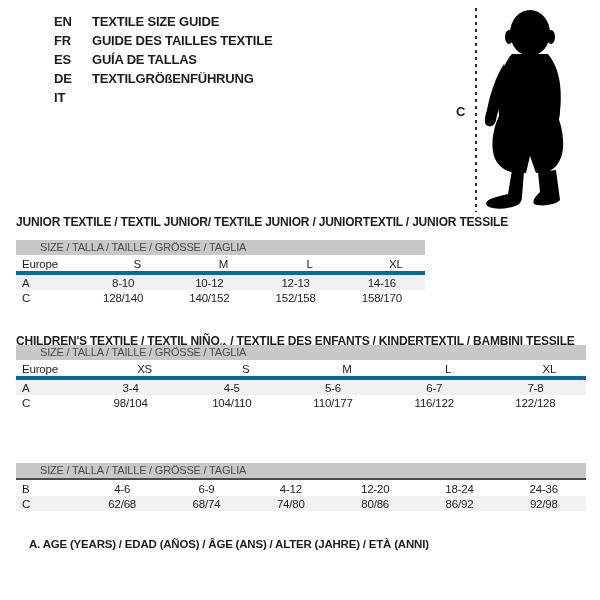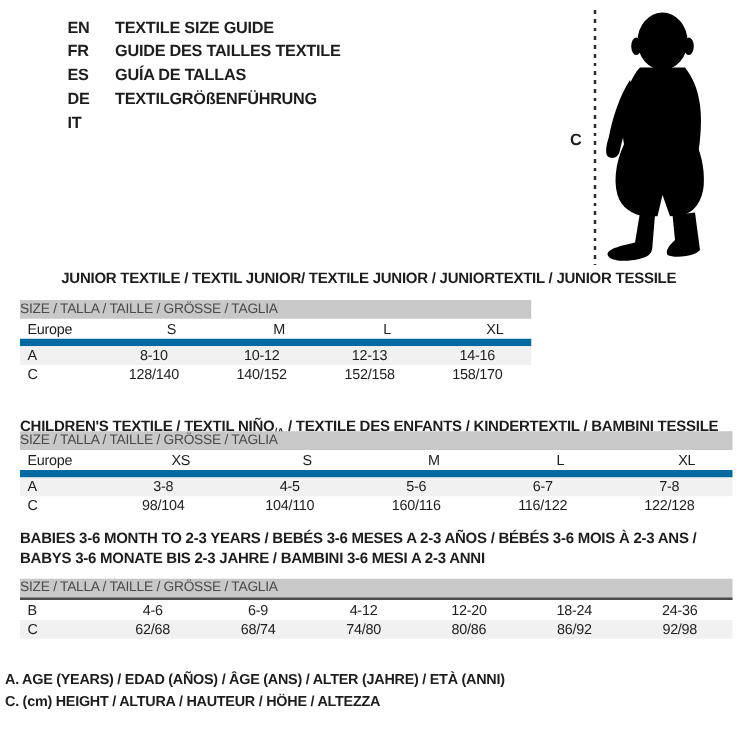--- a/index.html
+++ b/index.html
@@ -18,34 +18,34 @@
   .dash-line{
     position:absolute;left:19px;top:4px;width:2px;height:204px;
     background:repeating-linear-gradient(#2b2b2b 0 3px,transparent 3px 7px);
   }
   .baby-svg{position:absolute;left:26px;top:0;}
   
   .table-title{position:absolute;font-weight:bold;font-size:12px;white-space:nowrap;}
   .size-table{position:absolute;}
   .size-bar{
     background:#c8c8c8;color:#4a4a4a;height:15px;line-height:15px;
-    padding-left:0;font-size:11px;margin-bottom:1px;
+    padding-left:24px;font-size:11px;margin-bottom:1px;
   }
   .size-bar.with-divider{border-bottom:2px solid #4a4a4a;}
   .trow{display:flex;height:15px;align-items:center;font-size:11.5px;}
-  .trow.thead-row{height:15px;border-bottom:6px solid #0369a1;gap:28px;}
+  .trow.thead-row{height:15px;border-bottom:4px solid #0369a1;gap:28px;}
   .trow.alt{background:#f1f1f1;}
   .tlabel{width:58px;padding-left:6px;}
   .tcell{flex:1;text-align:center;}
   sub.tsub{font-size:8px;vertical-align:sub;}
   
-  #footnotes{position:absolute;left:4px;top:536px;}
+  #footnotes{position:absolute;left:29px;top:536px;}
   .footnote{font-weight:bold;font-size:11.5px;line-height:17.5px;white-space:nowrap;}
   
-  #t1-title{left:16px;top:215px;margin-left:33px;}
+  #t1-title{left:16px;top:215px;}
   #t1{left:16px;top:240px;width:409px;}
   #t2-title{left:16px;top:318px;margin-top:16px;}
   #t2{left:16px;top:345px;width:570px;}
   #t3-title{left:16px;top:422px;line-height:16px;}
   #t3{left:16px;top:463px;width:570px;}
 </style>
 </head>
 <body>
 
 <div id="stage">
@@ -129,40 +129,36 @@
     <div class="trow thead-row">
       <span class="tlabel">Europe</span>
       <span class="tcell">XS</span>
       <span class="tcell">S</span>
       <span class="tcell">M</span>
       <span class="tcell">L</span>
       <span class="tcell">XL</span>
     </div>
     <div class="trow alt">
       <span class="tlabel">A</span>
-      <span class="tcell">3-8</span>
+      <span class="tcell">3-4</span>
       <span class="tcell">4-5</span>
       <span class="tcell">5-6</span>
       <span class="tcell">6-7</span>
       <span class="tcell">7-8</span>
     </div>
     <div class="trow">
       <span class="tlabel">C</span>
       <span class="tcell">98/104</span>
       <span class="tcell">104/110</span>
-      <span class="tcell">160/116</span>
+      <span class="tcell">110/177</span>
       <span class="tcell">116/122</span>
       <span class="tcell">122/128</span>
     </div>
   </div>
 
-  <div class="table-title" id="t3-title">
-    <div>BABIES 3-6 MONTH TO 2-3 YEARS / BEBÉS 3-6 MESES A 2-3 AÑOS / BÉBÉS 3-6 MOIS À 2-3 ANS /</div>
-    <div>BABYS 3-6 MONATE BIS 2-3 JAHRE / BAMBINI 3-6 MESI A 2-3 ANNI</div>
-  </div>
   <div class="size-table" id="t3">
     <div class="size-bar with-divider">SIZE / TALLA / TAILLE / GRÖSSE / TAGLIA</div>
     <div class="trow">
       <span class="tlabel">B</span>
       <span class="tcell">4-6</span>
       <span class="tcell">6-9</span>
       <span class="tcell">4-12</span>
       <span class="tcell">12-20</span>
       <span class="tcell">18-24</span>
       <span class="tcell">24-36</span>
@@ -173,16 +169,15 @@
       <span class="tcell">68/74</span>
       <span class="tcell">74/80</span>
       <span class="tcell">80/86</span>
       <span class="tcell">86/92</span>
       <span class="tcell">92/98</span>
     </div>
   </div>
 
   <div id="footnotes">
     <div class="footnote">A. AGE (YEARS) / EDAD (AÑOS) / ÂGE (ANS) / ALTER (JAHRE) / ETÀ (ANNI)</div>
-    <div class="footnote">C. (cm) HEIGHT / ALTURA / HAUTEUR / HÖHE / ALTEZZA</div>
   </div>
 
 </div>
 
 </body></html>

